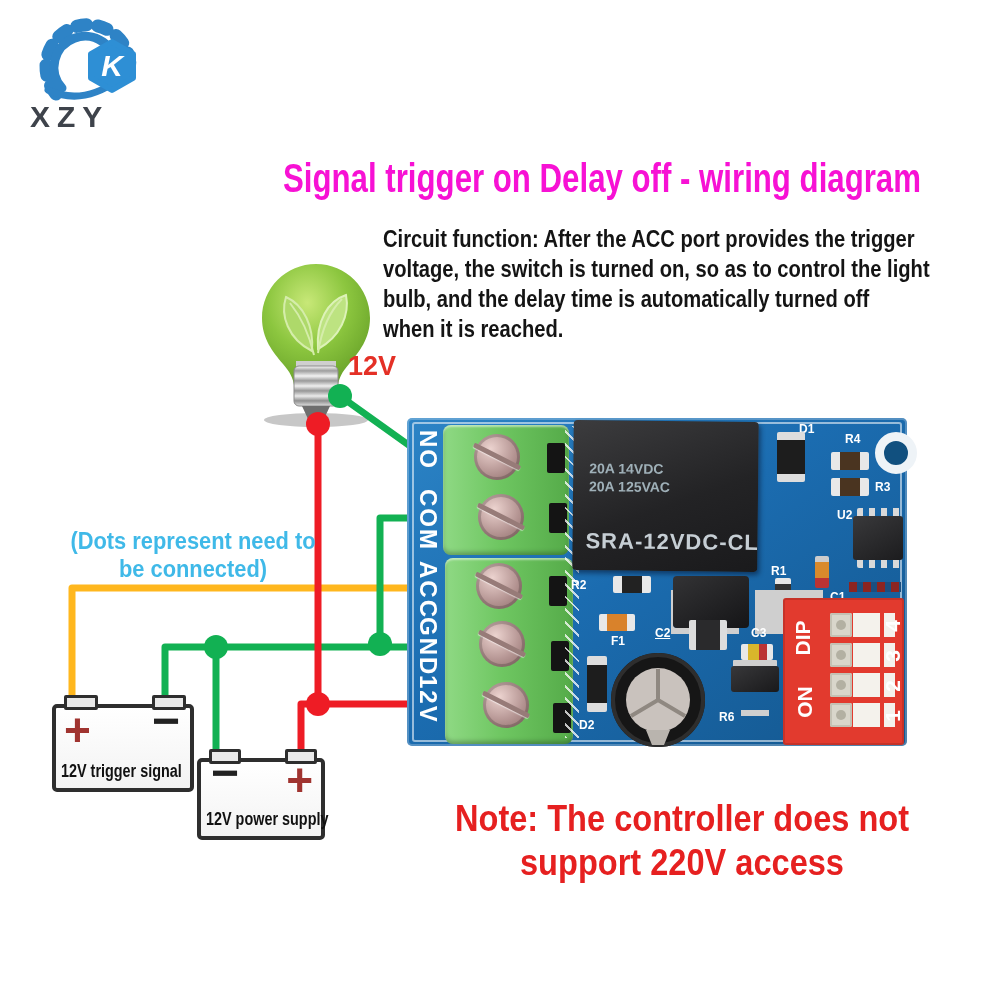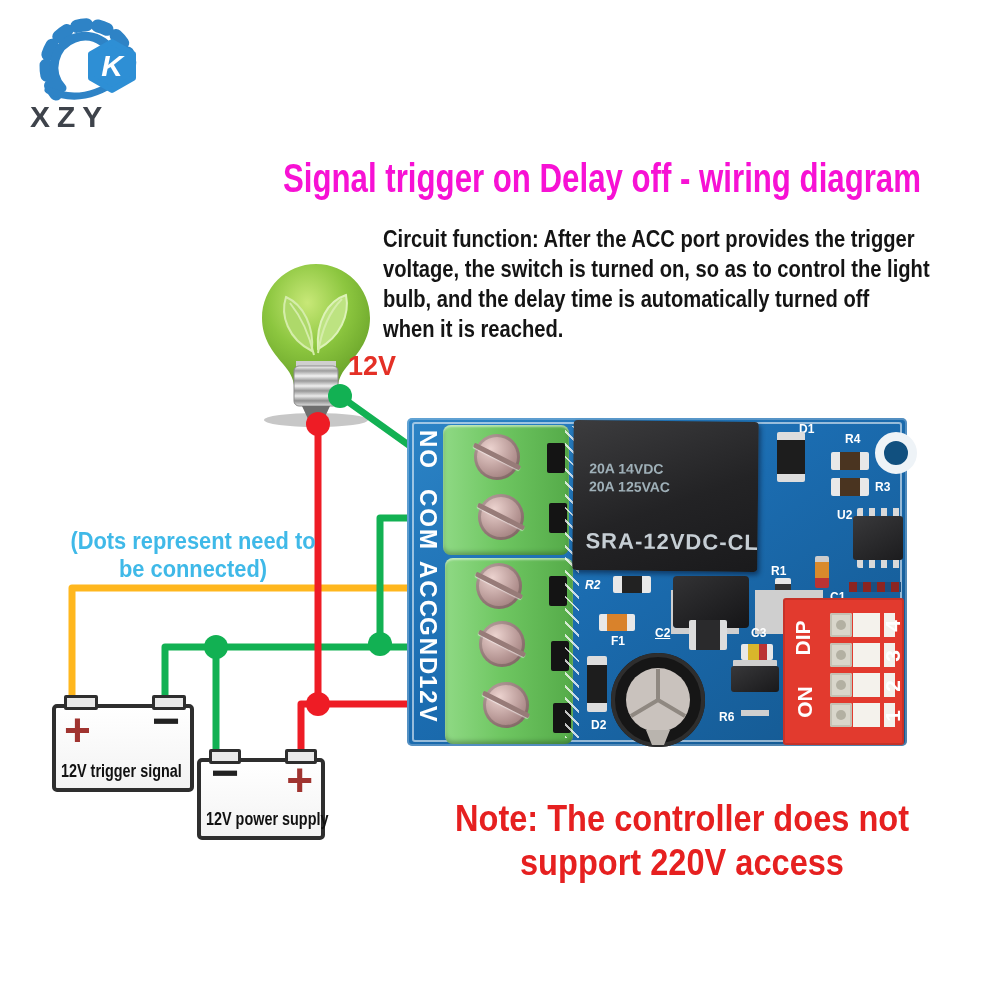--- a/index.html
+++ b/index.html
@@ -191,38 +191,38 @@
     <span class="comp-label" style="left:468px;top:62px;">R3</span>
     <span class="comp-label" style="left:430px;top:90px;">U2</span>
     <div class="smd" style="left:450px;top:90px;width:44px;height:60px;background:repeating-linear-gradient(90deg,#d9d9d9 0 6px,transparent 6px 12px);"></div>
     <div class="smd" style="left:446px;top:98px;width:50px;height:44px;background:linear-gradient(150deg,#39393b,#1c1c1e);border-radius:3px;"></div>
     <div class="smd" style="left:408px;top:138px;width:14px;height:32px;background:linear-gradient(#ccc 0 6px,#d98a2b 6px 22px,#b33 22px);"></div>
     <span class="comp-label" style="left:423px;top:172px;">C1</span>
     <span class="comp-label" style="left:364px;top:146px;">R1</span>
     <div class="smd" style="left:368px;top:160px;width:16px;height:28px;background:linear-gradient(#e8e8e8 0 6px,#333 6px 22px,#e8e8e8 22px);"></div>
     <div class="pads" style="left:442px;top:164px;width:52px;height:10px;"></div>
 
-    <span class="comp-label" style="left:178px;top:160px;font-style:italic;">R2</span>
+    <span class="comp-label" style="left:164px;top:160px;">R2</span>
     <div class="smd" style="left:206px;top:158px;width:38px;height:17px;background:linear-gradient(90deg,#e8e8e8 0 9px,#222 9px 29px,#e8e8e8 29px);"></div>
     <div class="smd" style="left:266px;top:158px;width:76px;height:52px;background:linear-gradient(150deg,#333335,#151517);border-radius:4px;box-shadow:-6px 10px 0 -4px #cfcfcf,78px 10px 0 -4px #cfcfcf;"></div>
     <div class="smd" style="left:192px;top:196px;width:36px;height:17px;background:linear-gradient(90deg,#e8e8e8 0 8px,#d9822b 8px 28px,#e8e8e8 28px);"></div>
     <span class="comp-label" style="left:204px;top:216px;">F1</span>
     <span class="comp-label" style="left:248px;top:208px;text-decoration:underline;">C2</span>
     <div class="smd" style="left:282px;top:202px;width:38px;height:30px;background:linear-gradient(90deg,#ddd 0 7px,#2a2a2c 7px 31px,#ddd 31px);border-radius:2px;"></div>
     <span class="comp-label" style="left:344px;top:208px;">C3</span>
     <div class="smd" style="left:334px;top:226px;width:32px;height:16px;background:linear-gradient(90deg,#e8e8e8 0 7px,#d9b62b 7px 18px,#b33 18px 26px,#e8e8e8 26px);"></div>
 
     <svg class="smd" style="left:203px;top:234px;" width="96" height="96" viewBox="0 0 96 96">
       <circle cx="48" cy="48" r="47" fill="#161616"></circle>
       <circle cx="48" cy="48" r="45" fill="none" stroke="#2e2e2e" stroke-width="4"></circle>
       <circle cx="48" cy="48" r="32" fill="#c9c2bd"></circle>
       <path d="M48,48 L48,17 M48,48 L21,64 M48,48 L75,64" stroke="#8f8881" stroke-width="4" fill="none"></path>
       <path d="M36,78 L60,78 L54,93 L42,93 z" fill="#b9b4ae"></path>
     </svg>
-    <span class="comp-label" style="left:184px;top:300px;">D2</span>
+    <span class="comp-label" style="left:172px;top:300px;">D2</span>
     <div class="smd" style="left:180px;top:238px;width:20px;height:56px;background:linear-gradient(#ddd 0 9px,#1d1d1d 9px 47px,#ddd 47px);"></div>
     <span class="comp-label" style="left:312px;top:292px;">R6</span>
     <div class="smd" style="left:324px;top:248px;width:48px;height:26px;background:linear-gradient(150deg,#38383a,#19191b);border-radius:3px;box-shadow:0 -8px 0 -2px #cfcfcf,0 34px 0 -10px #cfcfcf;"></div>
 
     <div class="dip">
       <span class="dip-rot" style="left:2px;top:28px;">DIP</span>
       <span class="dip-rot" style="left:6px;top:92px;">ON</span>
       <div class="dip-knob" style="top:15px;"></div>
       <div class="dip-row-track" style="top:15px;"></div>
       <div class="dip-nub" style="top:15px;"></div>

